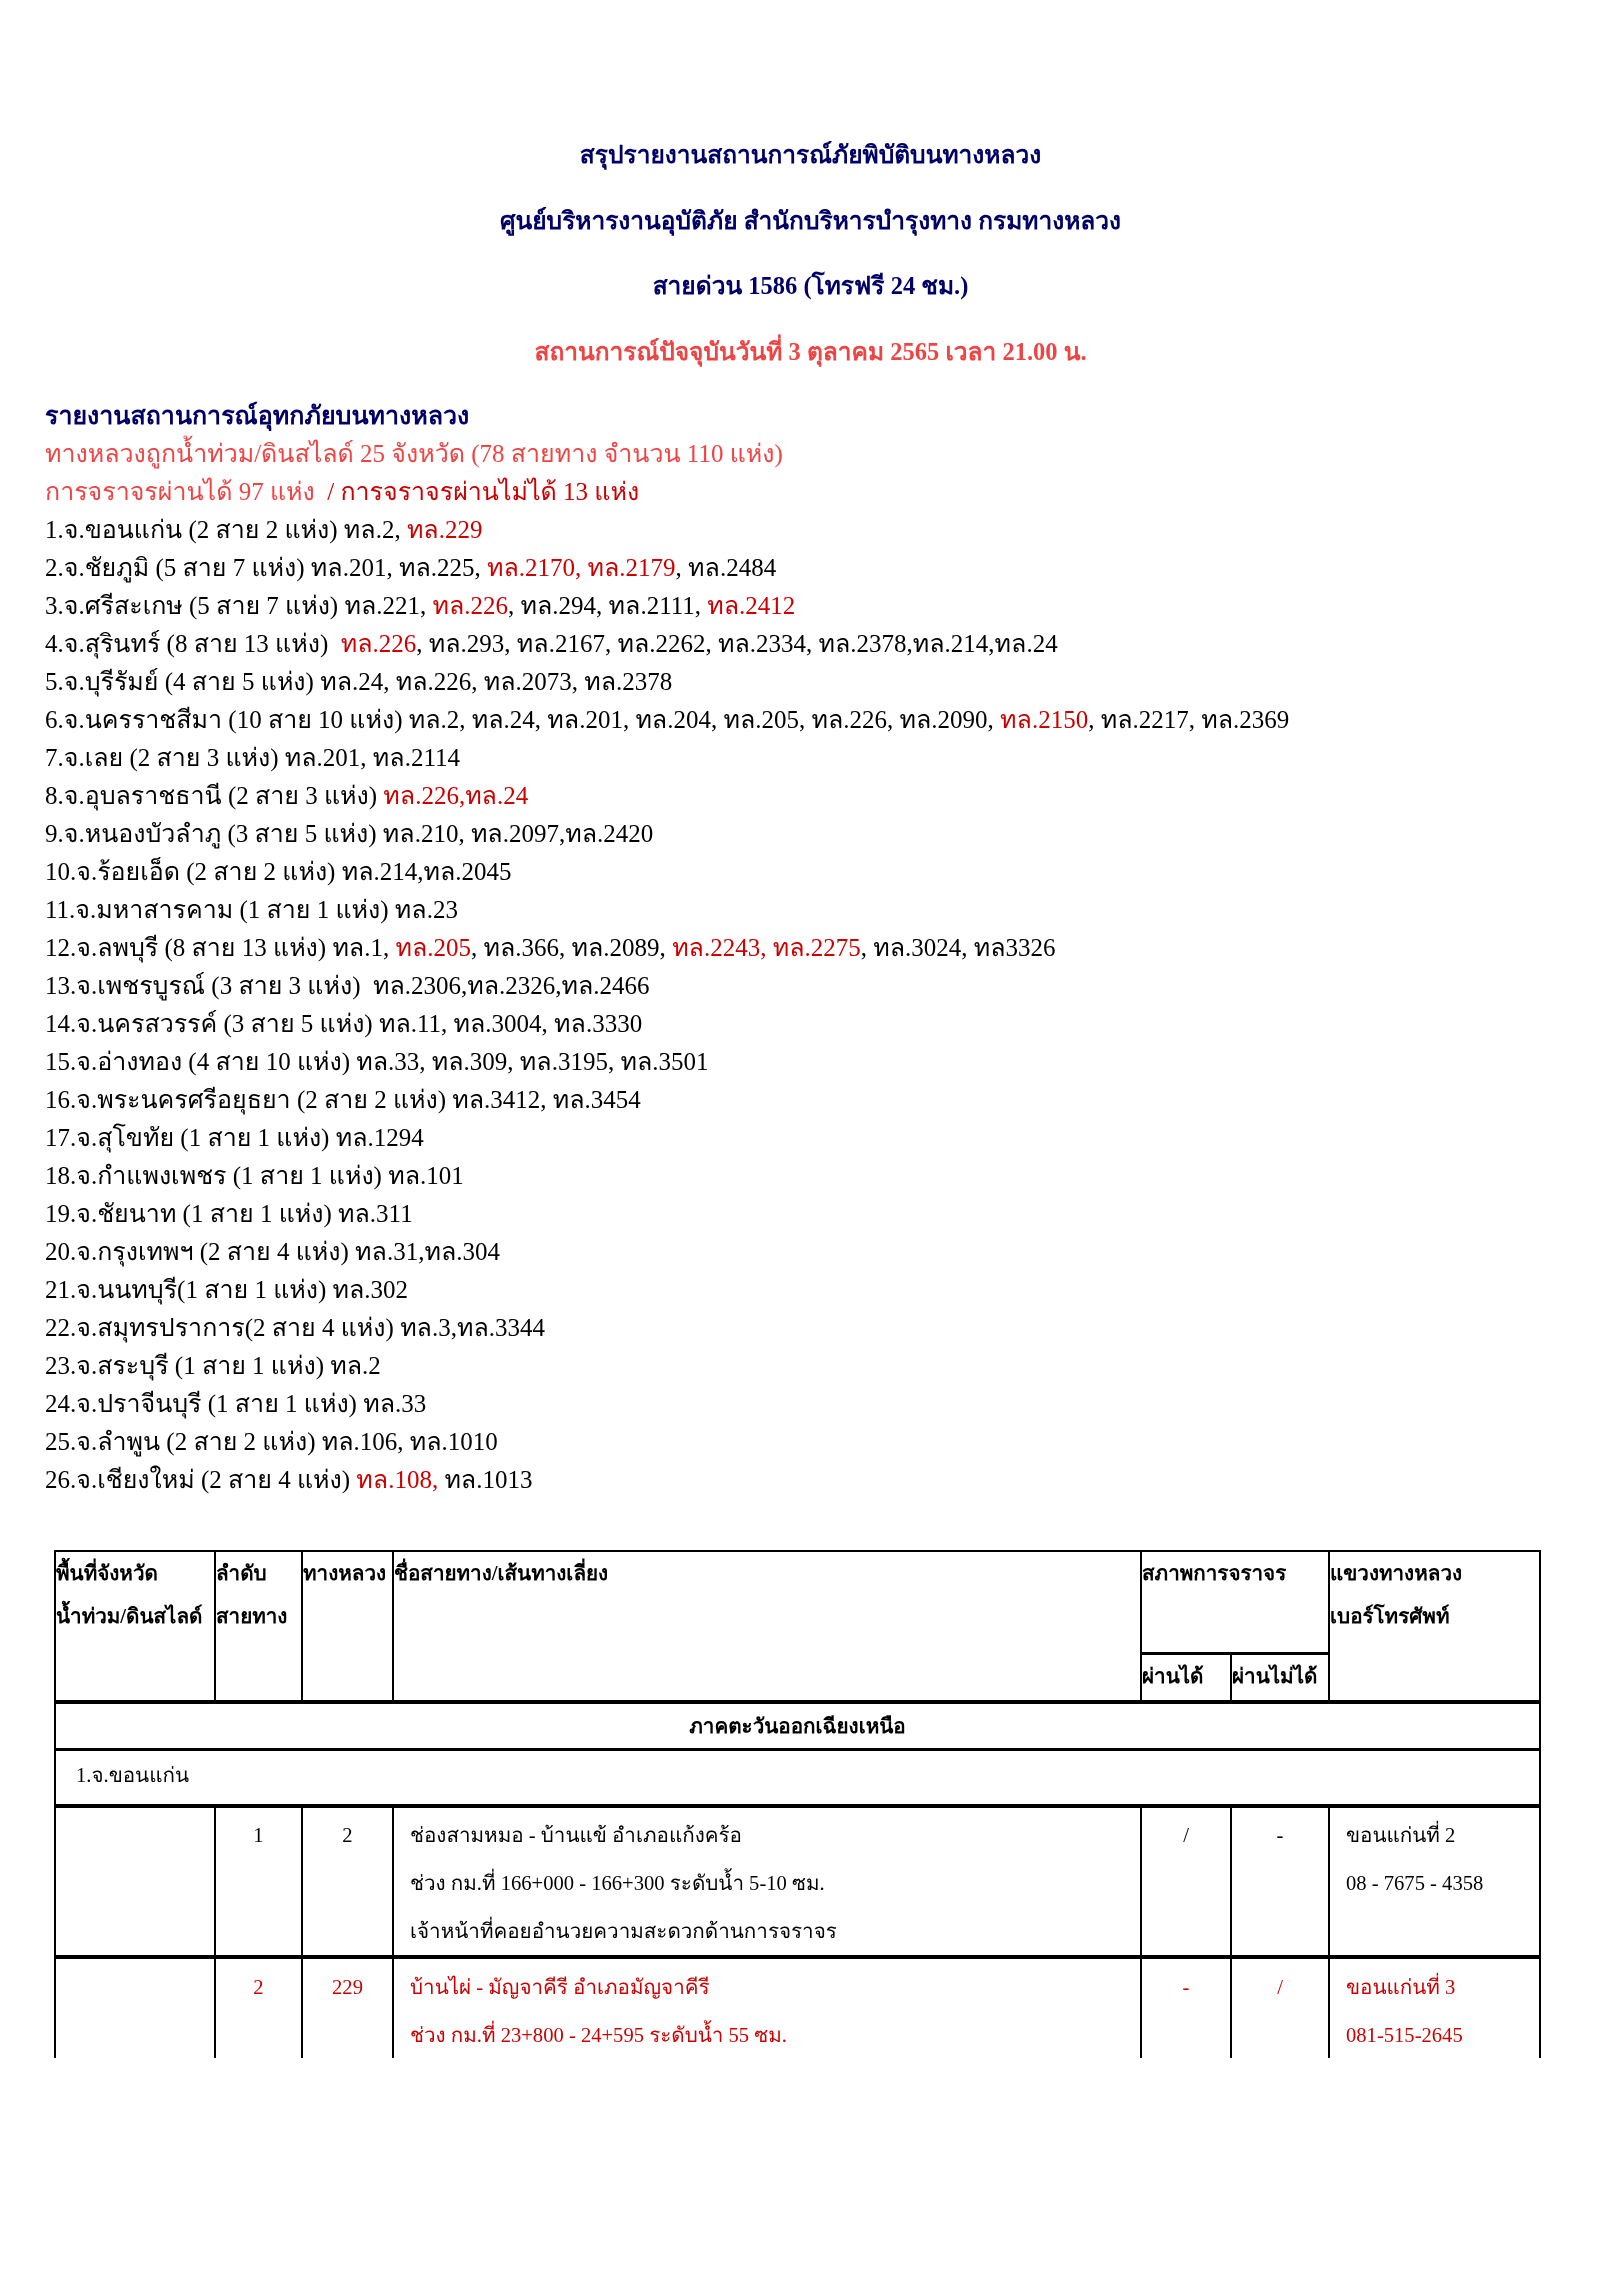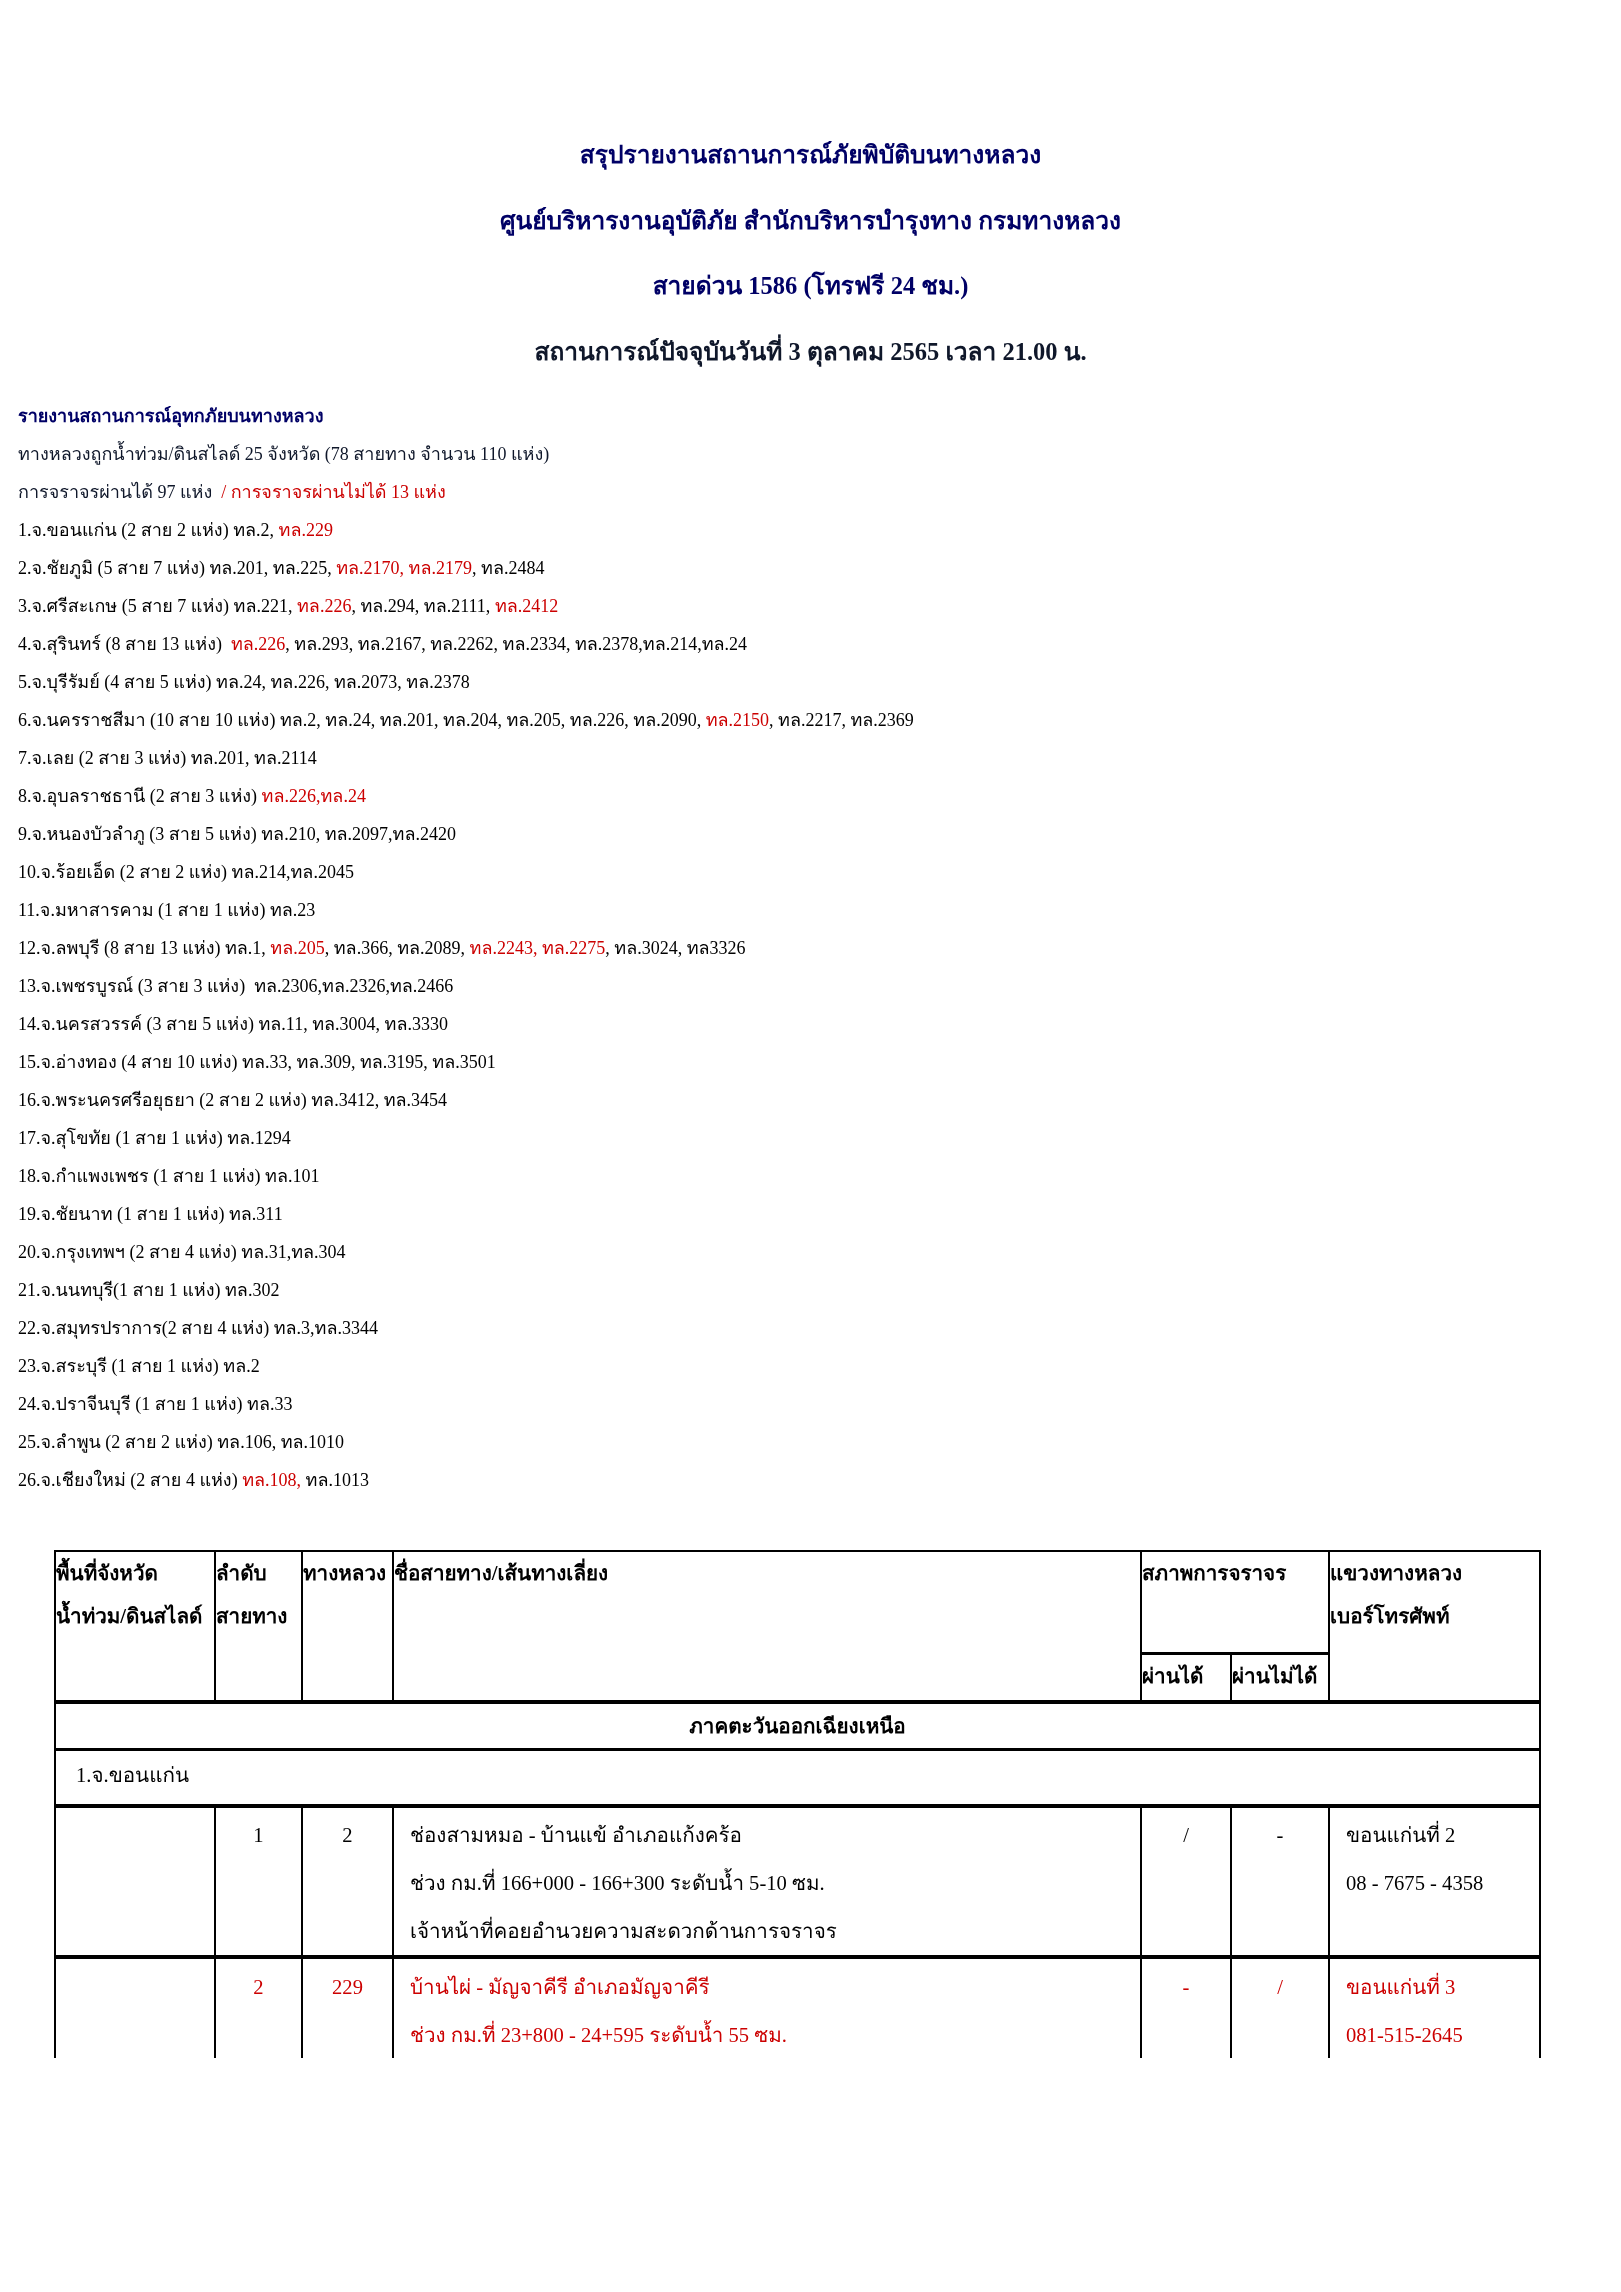--- a/index.html
+++ b/index.html
@@ -14,27 +14,27 @@
   }
   
   .header-block {
     padding-top: 135px;
     text-align: center;
     font-weight: bold;
     font-size: 24.5px;
   }
   .h-line { margin-bottom: 26.5px; }
   .navy { color: #000066; }
-  .blue { color: #0f172a; }
+  .blue { color: #ef4444; }
   .red  { color: #CC0000; }
   
   .summary {
     margin-top: 13.7px;
-    margin-left: 18px;
-    font-size: 18px;
+    margin-left: 45px;
+    font-size: 25px;
   }
   .s-line, .prov-line {
     line-height: 38px;
     white-space: pre-wrap;
   }
   .summary-title { font-weight: bold; }
   
   table.report-table {
     margin-top: 51px;
     margin-left: 54px;

